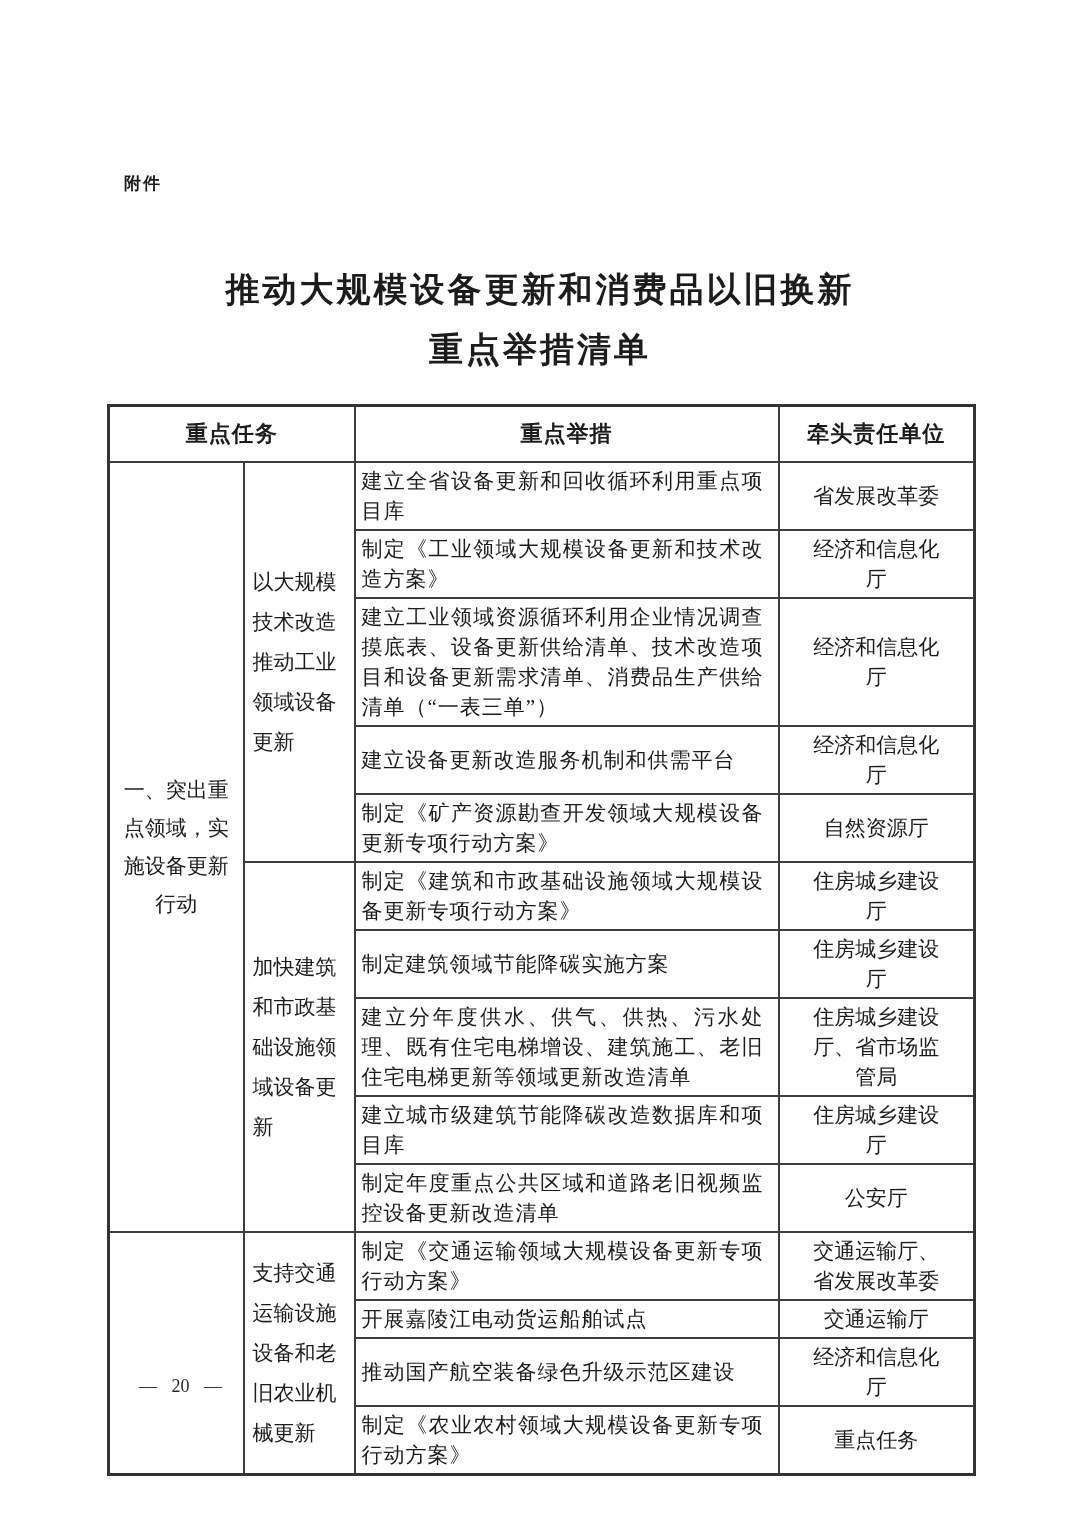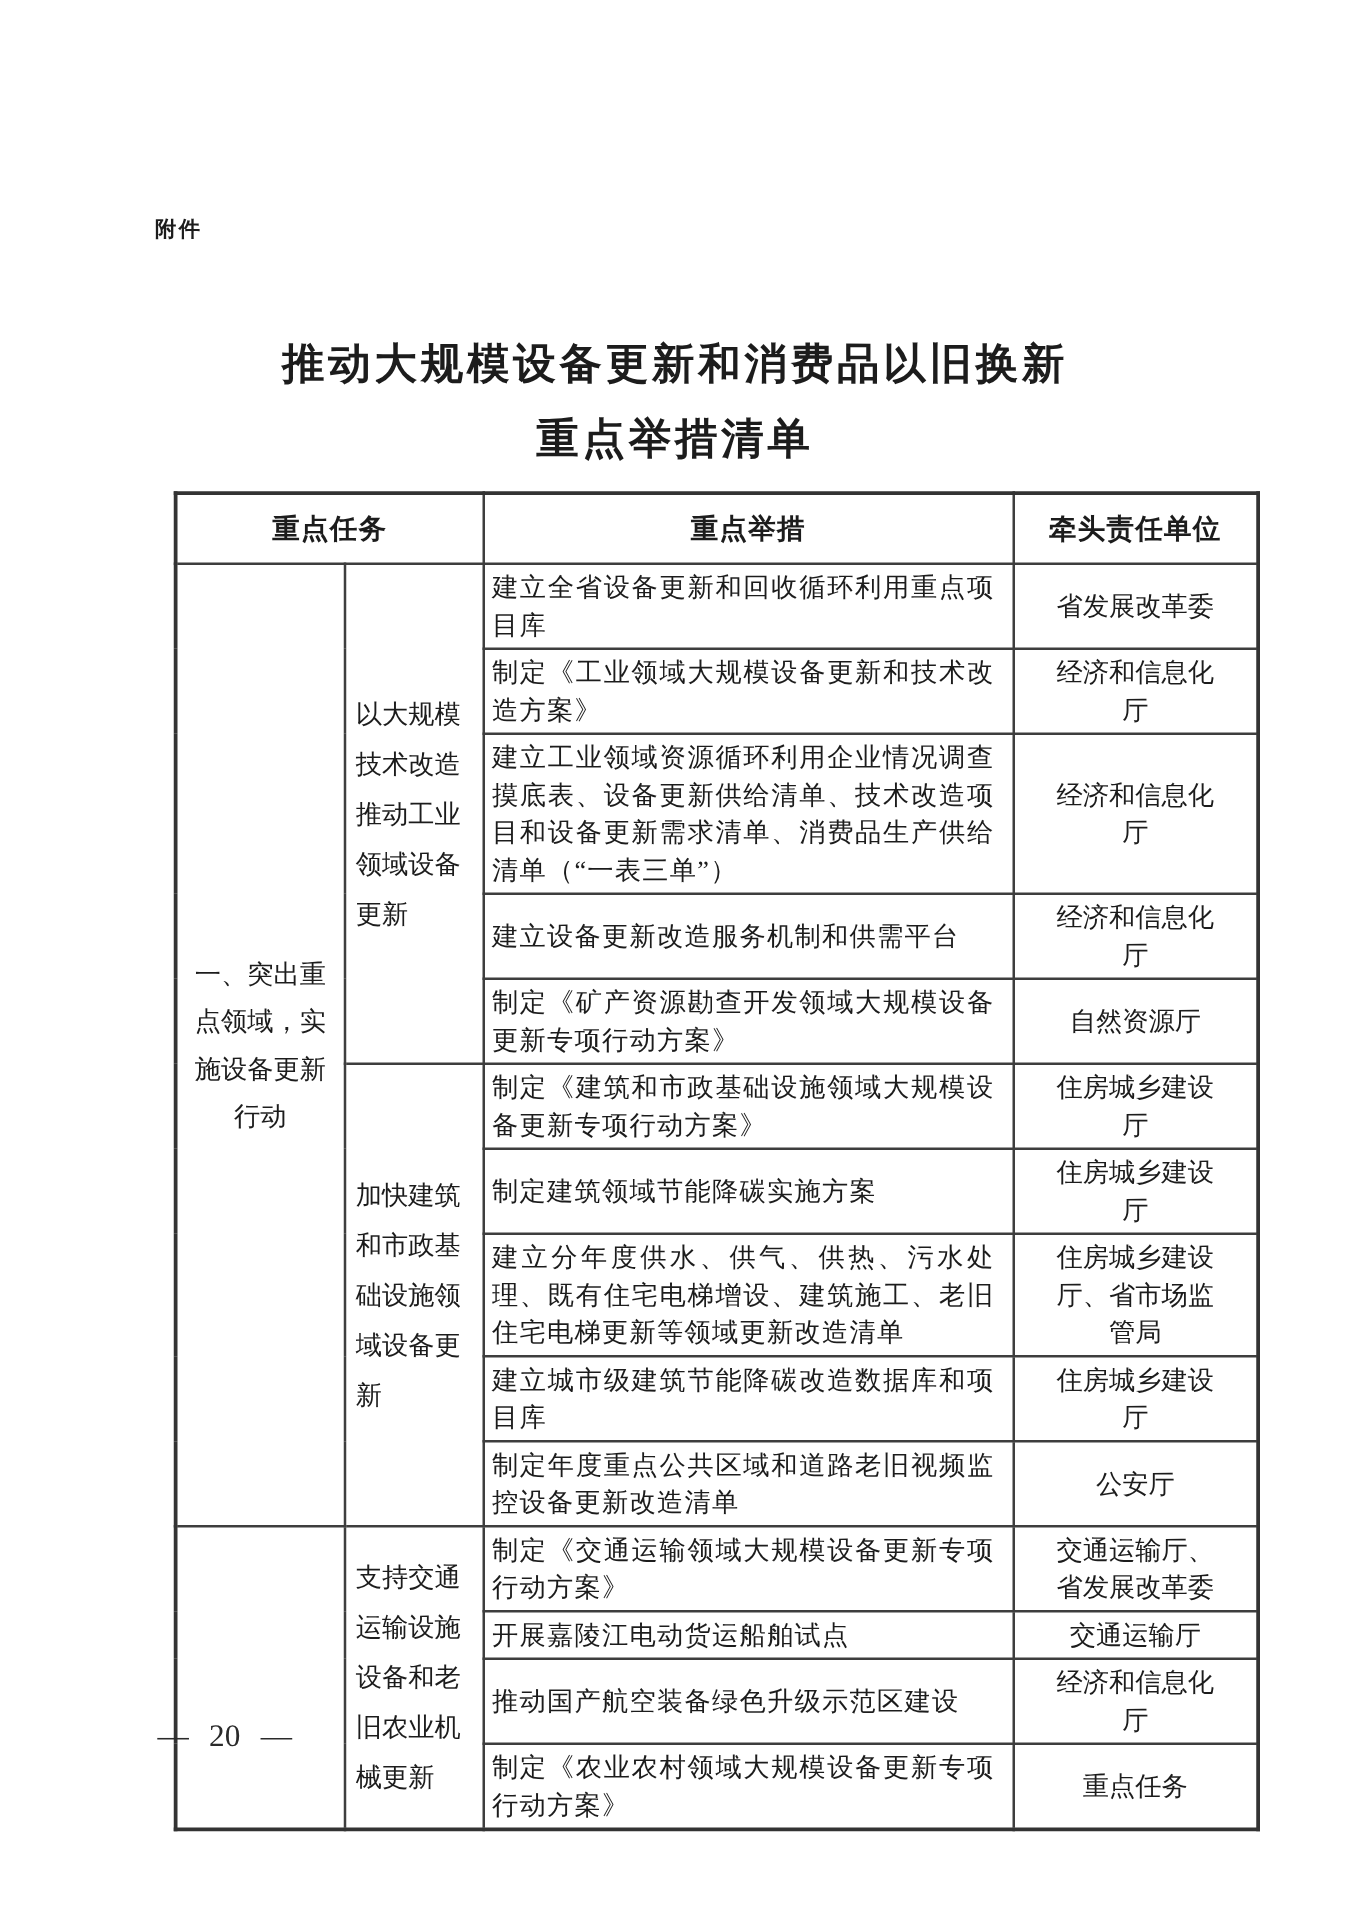--- a/index.html
+++ b/index.html
@@ -29,32 +29,32 @@
   .doc-title {
     position: absolute;
     left: 0;
     right: 0;
     top: 262px;
     text-align: center;
     font-weight: bold;
     font-size: 34px;
     line-height: 60px;
     letter-spacing: 3px;
+    font-family: Liberation Mono, monospace;
   }
   .doc-title span { display: block; }
   table.measures {
     position: absolute;
     left: 107px;
-    top: 393px;
+    top: 404px;
     width: 866px;
     border-collapse: collapse;
     table-layout: fixed;
     border: 3px solid #333333;
     font-size: 21px;
-    margin-left: 32px;
   }
   col.c-task { width: 135px; }
   col.c-subtask { width: 111px; }
   col.c-measure { width: 424px; }
   col.c-unit { width: 196px; }
   th, td {
     border: 2px solid #3e3e3e;
     vertical-align: middle;
   }
   th {
@@ -83,23 +83,23 @@
     letter-spacing: 1px;
   }
   td.unit {
     text-align: center;
     padding: 3px 24px;
     line-height: 30px;
     letter-spacing: 0;
   }
   .page-number {
     position: absolute;
-    left: 126px;
+    left: 139px;
     top: 1376px;
-    font-size: 25px;
+    font-size: 18px;
     word-spacing: 10px;
     color: #2a2a2a;
   }
 </style>
 </head>
 <body>
 
 <div class="page">
 
   <div class="attachment">附件</div>

